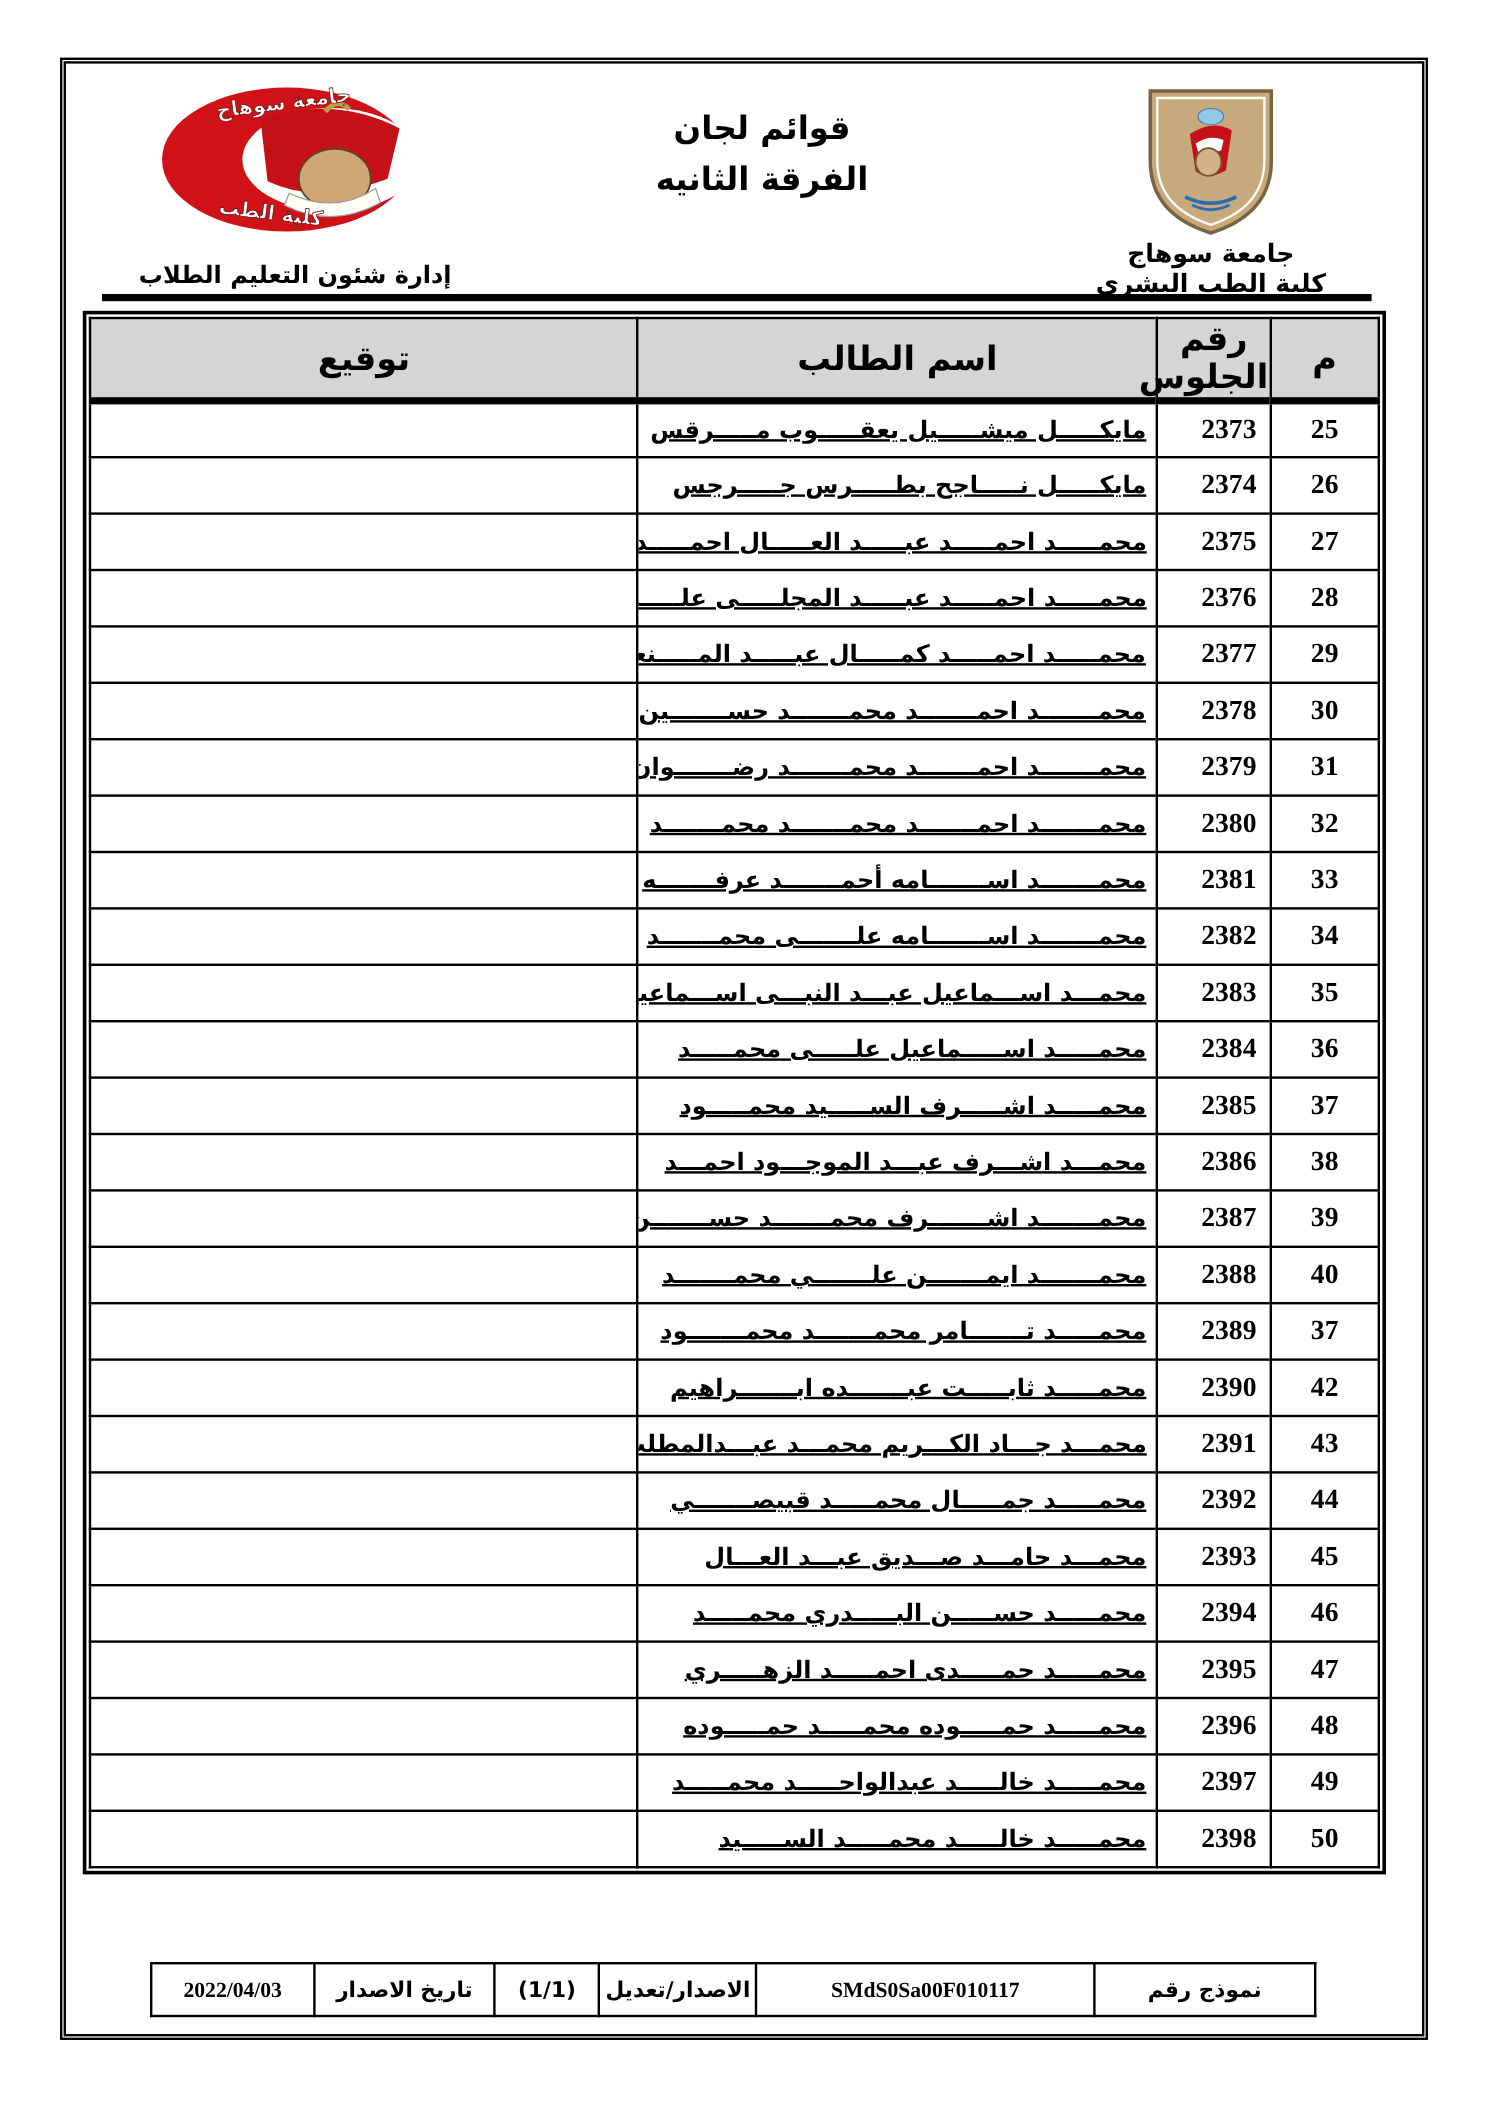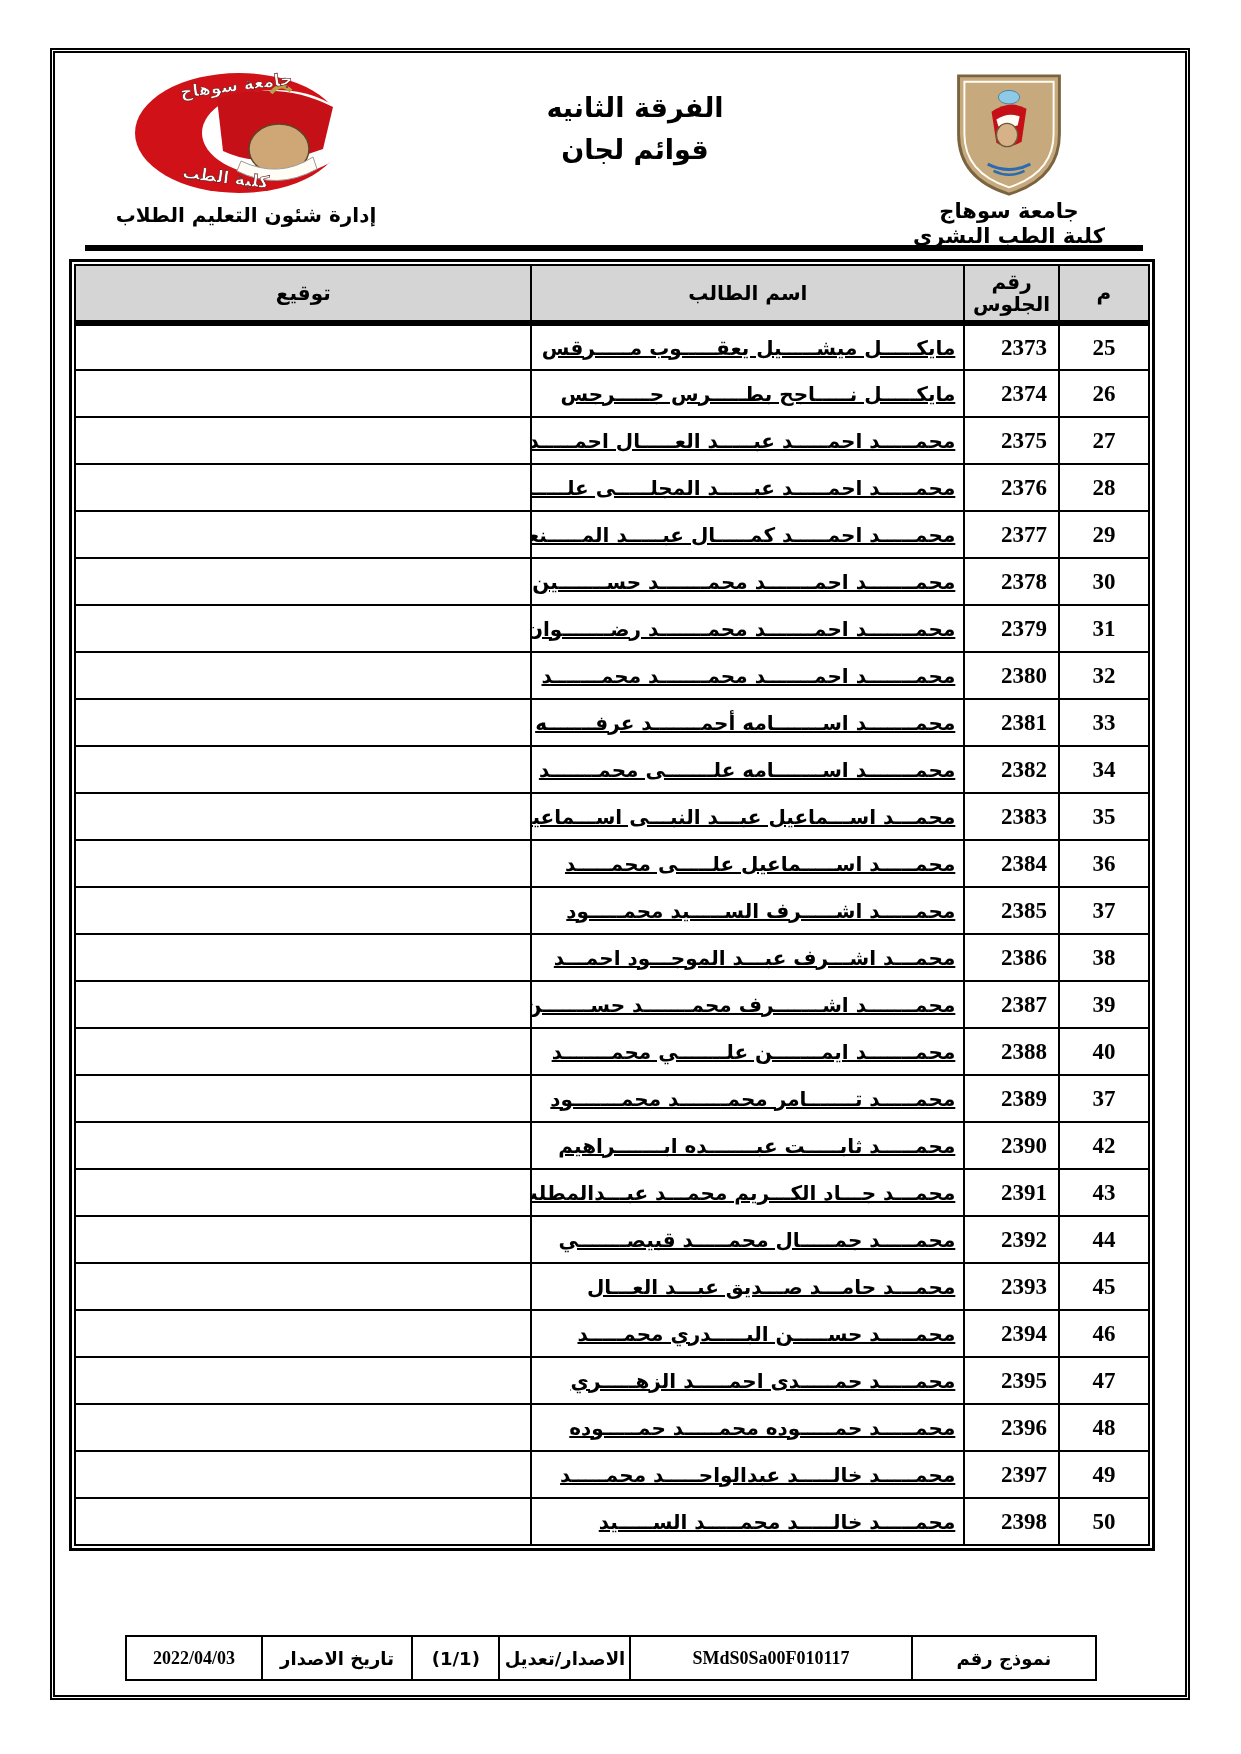--- a/index.html
+++ b/index.html
@@ -8,28 +8,28 @@
   .frame{position:absolute;left:50px;top:48px;width:1140px;height:1652px;
          border:5px double #000;box-sizing:border-box;}
 
   
   .header{display:flex;direction:rtl;align-items:flex-start;padding:16px 26px 0 26px;height:190px;box-sizing:border-box;}
   .hdr-right{width:300px;text-align:center;padding-top:2px;}
   .hdr-center{flex:1;text-align:center;padding-top:18px;}
   .hdr-left{width:330px;text-align:center;}
   .org-line{font-weight:bold;font-size:21px;line-height:1.2;}
   .title-line{font-weight:bold;font-size:27px;line-height:1.55;}
-  .dept-line{font-weight:bold;font-size:20px;margin-top:2px;}
+  .dept-line{font-weight:bold;font-size:20px;margin-top:16px;}
   .header-rule{border-top:6px solid #000;margin:2px 42px 0 30px;}
 
   
   .table-wrap{margin:8px 30px 0 14px;border:3px solid #000;padding:2px;box-sizing:border-box;}
   table.students{width:100%;border-collapse:collapse;direction:rtl;table-layout:fixed;}
   table.students th, table.students td{border:2px solid #000;box-sizing:border-box;}
-  table.students thead th{background:#d5d5d5;font-weight:bold;font-size:20px;height:58px;
+  table.students thead th{background:#d5d5d5;font-weight:bold;font-size:28px;height:58px;
       line-height:1.12;vertical-align:middle;text-align:center;border-bottom:6px solid #000;}
   col.c-serial{width:8.4%;} col.c-seat{width:8.8%;} col.c-name{width:40.3%;} col.c-sign{width:42.5%;}
   td.c-serial{height:47px;text-align:center;font-weight:bold;font-size:23px;
       font-family:"Liberation Serif","DejaVu Serif",serif;}
   td.c-seat{text-align:center;font-weight:bold;font-size:23px;
       font-family:Liberation Serif, serif;padding-left:26px;}
   td.c-name{text-align:right;padding:0 8px 0 4px;font-weight:bold;font-size:20px;
       white-space:nowrap;overflow:hidden;text-decoration:underline;}
   td.c-sign{background:#fff;}
 
@@ -62,22 +62,22 @@
           <path d="M47,50 q12,-8 24,-3 l-2,9 q-11,5 -20,1 z" fill="#fffdf5"></path>
           <ellipse cx="58" cy="66" rx="11" ry="12" fill="#d7b289" stroke="#6e573a" stroke-width="1.5"></ellipse>
           <path d="M38,96 q22,11 44,0" fill="none" stroke="#2b6cb0" stroke-width="3"></path>
           <path d="M44,103 q16,8 32,0" fill="none" stroke="#2b6cb0" stroke-width="2.5"></path>
         </svg>
         <div class="org-line">جامعة سوهاج</div>
         <div class="org-line">كلية الطب البشرى</div>
       </div>
 
       <div class="hdr-center">
+        <div class="title-line">قوائم لجان</div>
         <div class="title-line">الفرقة الثانيه</div>
-        <div class="title-line">قوائم لجان</div>
       </div>
 
       <div class="hdr-left">
         <svg width="250" height="132" viewBox="0 0 250 132">
           <ellipse cx="118" cy="64" rx="104" ry="60" fill="#d01218"></ellipse>
           <ellipse cx="155" cy="64" rx="74" ry="43" fill="#ffffff"></ellipse>
           <path d="M96,30 q62,-20 116,8 l-10,42 q-58,22 -100,2 z" fill="#c41016"></path>
           <ellipse cx="158" cy="80" rx="30" ry="25" fill="#cfa676" stroke="#5d4526" stroke-width="1.5"></ellipse>
           <path d="M120,92 q38,18 72,-4 l4,12 q-40,22 -80,2 z" fill="#fffdf5" stroke="#999" stroke-width="1"></path>
           <path d="M150,24 q10,-12 20,-2" fill="none" stroke="#b7a04a" stroke-width="4"></path>

